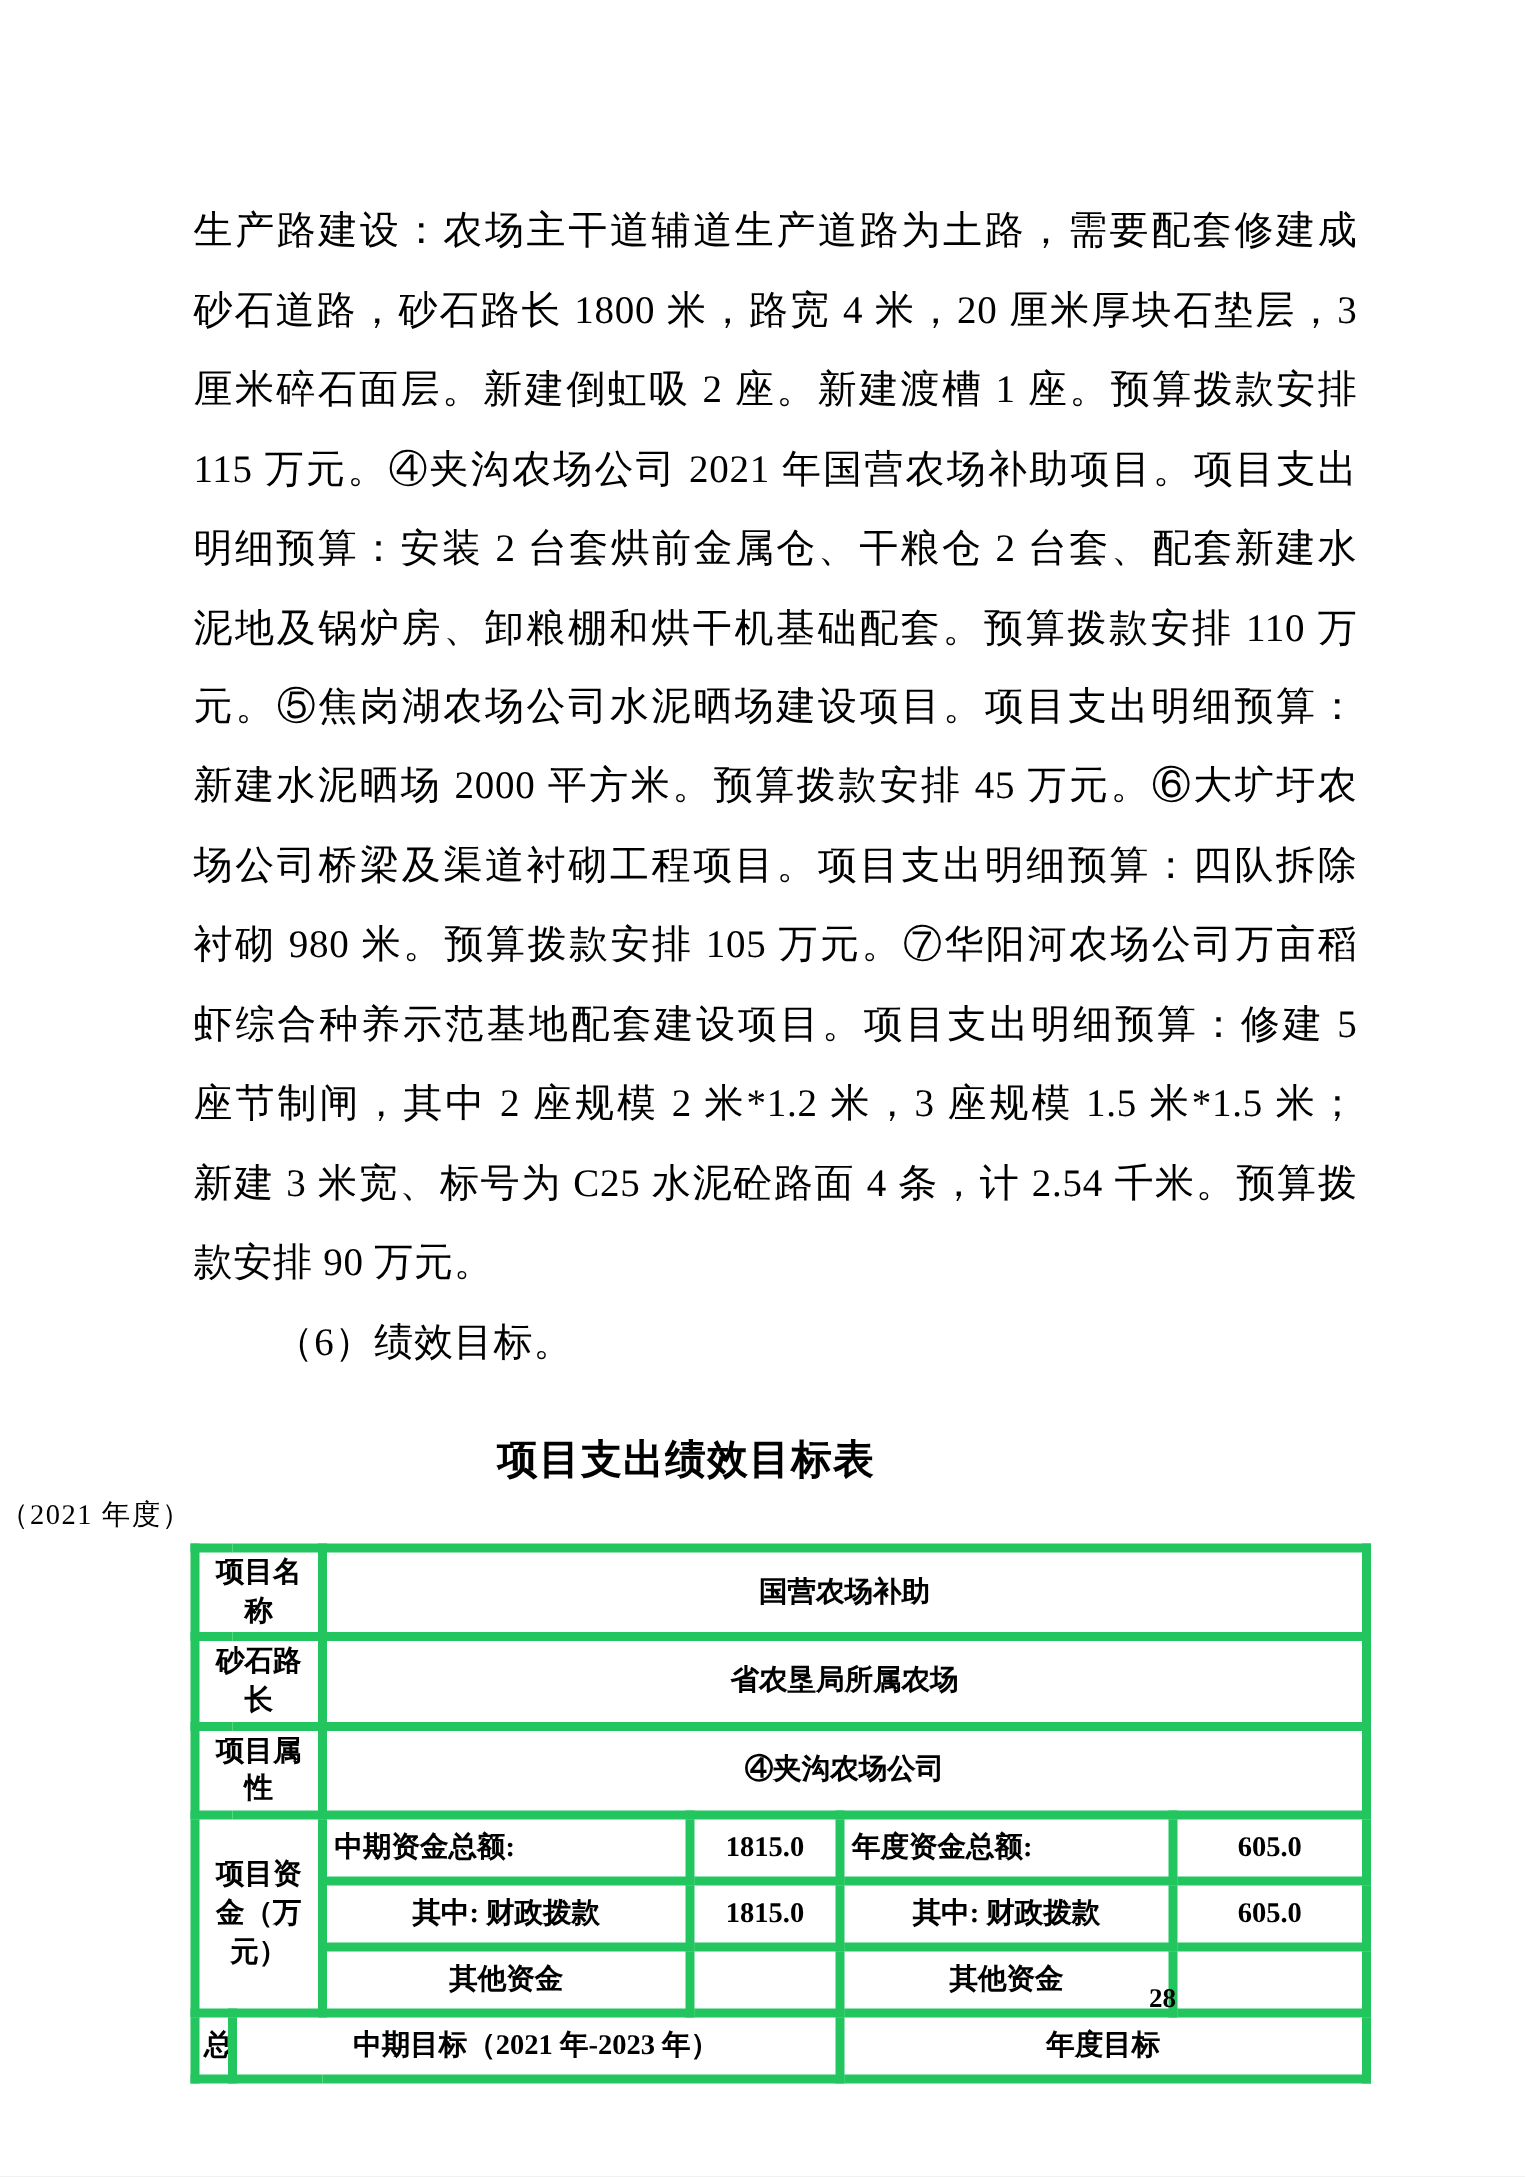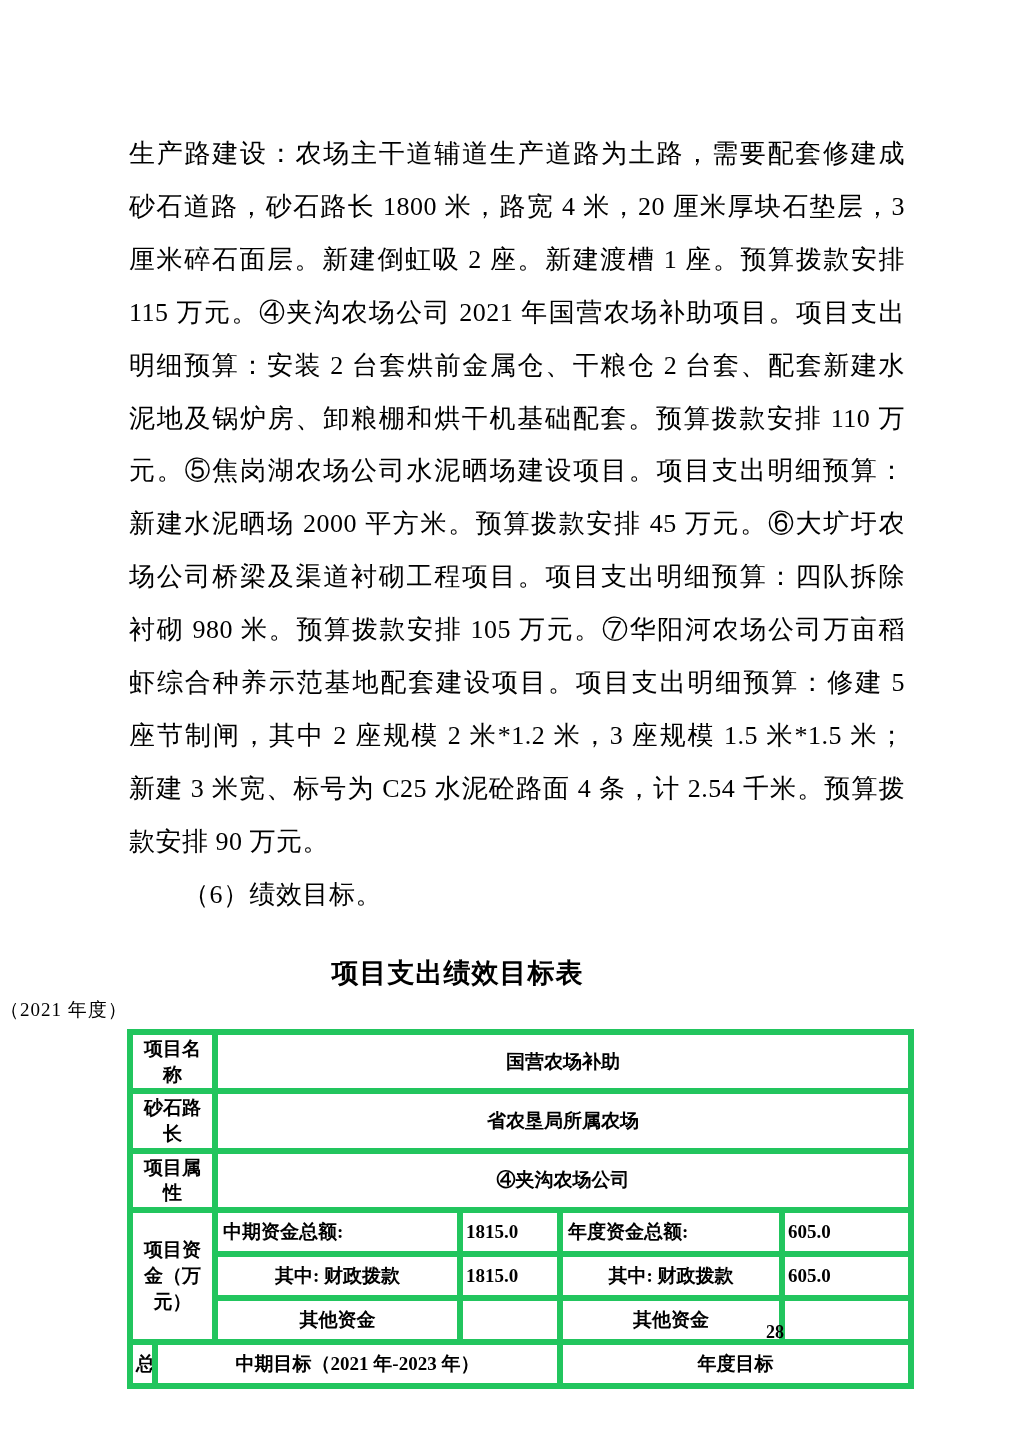--- a/index.html
+++ b/index.html
@@ -63,21 +63,21 @@
     border:6px solid #22c55e;
     padding:1px 3px;
     height:36px;
     text-align:center;
     vertical-align:middle;
     overflow:hidden;
     line-height:1.35;
     margin-top:44px;
   }
   table.perf td.tl { text-align:left; padding-left:5px; }
-  table.perf td.tr { text-align:left; padding-right:3px; }
+  table.perf td.tr { text-align:center; padding-right:3px; }
   .page-number {
     position:absolute;
     left:766px; top:1322px;
     font-size:18px;
     font-weight:700;
   }
 </style>
 </head>
 <body>
 

